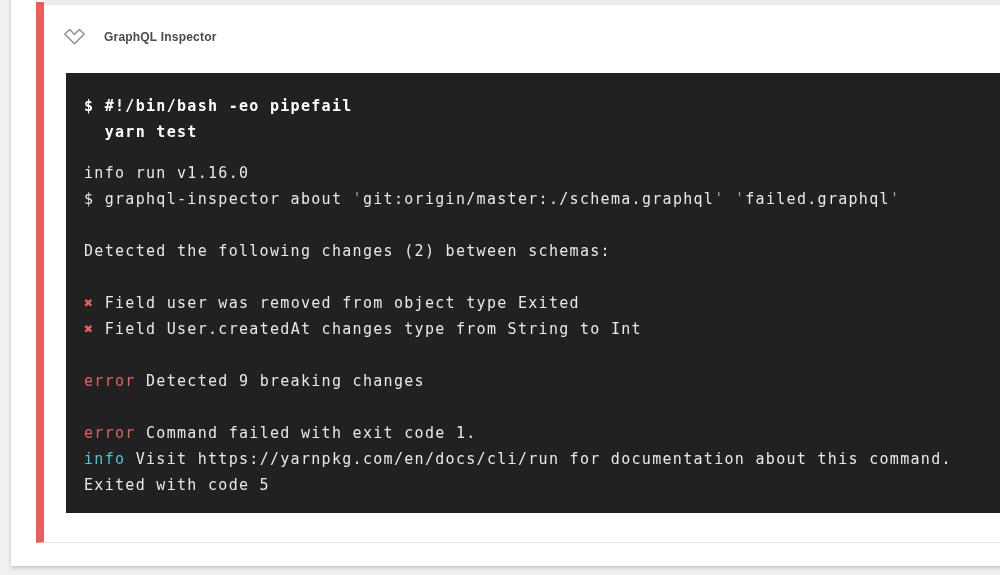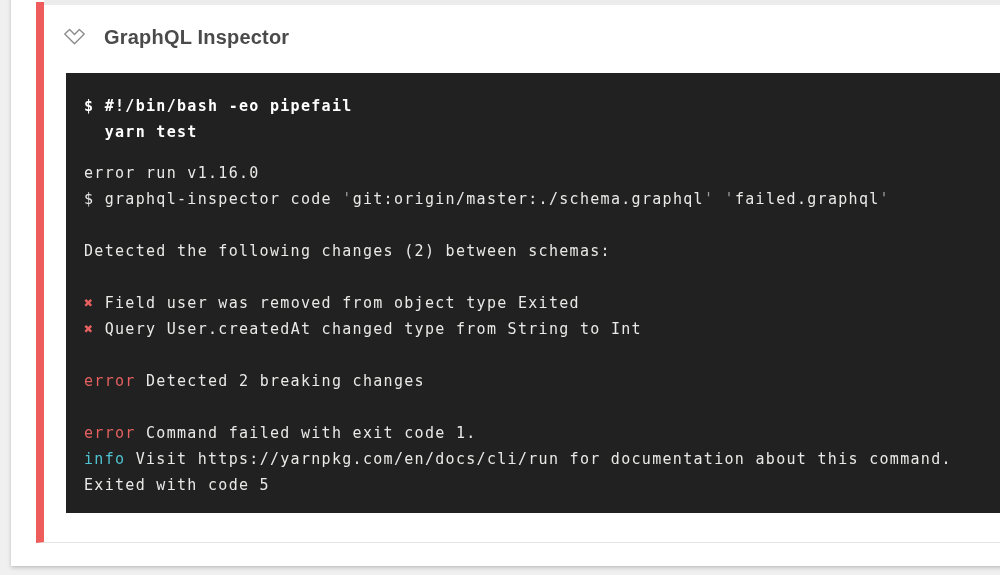--- a/index.html
+++ b/index.html
@@ -56,21 +56,21 @@
   .chevron {
     width: 23px;
     height: 19px;
     display: inline-flex;
     align-items: center;
     justify-content: center;
   }
   .chevron svg { display: block; }
   .step-title {
     margin-left: 18px;
-    font-size: 20px;
+    font-size: 12px;
     font-weight: bold;
     color: #4a4a4a;
     letter-spacing: 0.2px;
   }
   .terminal {
     position: absolute;
     left: 22px;
     top: 71px;
     width: 988px;
     height: 440px;
@@ -112,29 +112,29 @@
       </span>
       <span class="step-title">GraphQL Inspector</span>
     </div>
 
     <div class="terminal">
       <div class="cmd-block">
           <div class="tline">$ #!/bin/bash -eo pipefail</div>
           <div class="tline">  yarn test</div>
         </div>
       <div class="out-block">
-          <div class="tline"><span>error run v1.16.0</span></div>
-          <div class="tline"><span>$ graphql-inspector code </span><span class="t-dim">'</span><span>git:origin/master:./schema.graphql</span><span class="t-dim">'</span><span> </span><span class="t-dim">'</span><span>failed.graphql</span><span class="t-dim">'</span></div>
+          <div class="tline"><span>info run v1.16.0</span></div>
+          <div class="tline"><span>$ graphql-inspector about </span><span class="t-dim">'</span><span>git:origin/master:./schema.graphql</span><span class="t-dim">'</span><span> </span><span class="t-dim">'</span><span>failed.graphql</span><span class="t-dim">'</span></div>
           <div class="tline">&nbsp;</div>
           <div class="tline"><span>Detected the following changes (2) between schemas:</span></div>
           <div class="tline">&nbsp;</div>
           <div class="tline"><span class="t-red">✖</span><span> Field user was removed from object type Exited</span></div>
-          <div class="tline"><span class="t-red">✖</span><span> Query User.createdAt changed type from String to Int</span></div>
+          <div class="tline"><span class="t-red">✖</span><span> Field User.createdAt changes type from String to Int</span></div>
           <div class="tline">&nbsp;</div>
-          <div class="tline"><span class="t-red">error</span><span> Detected 2 breaking changes</span></div>
+          <div class="tline"><span class="t-red">error</span><span> Detected 9 breaking changes</span></div>
           <div class="tline">&nbsp;</div>
           <div class="tline"><span class="t-red">error</span><span> Command failed with exit code 1.</span></div>
           <div class="tline"><span class="t-cyan">info</span><span> Visit https://yarnpkg.com/en/docs/cli/run for documentation about this command.</span></div>
           <div class="tline"><span>Exited with code 5</span></div>
         </div>
     </div>
   </div>
 </div>
 
 </body></html>

